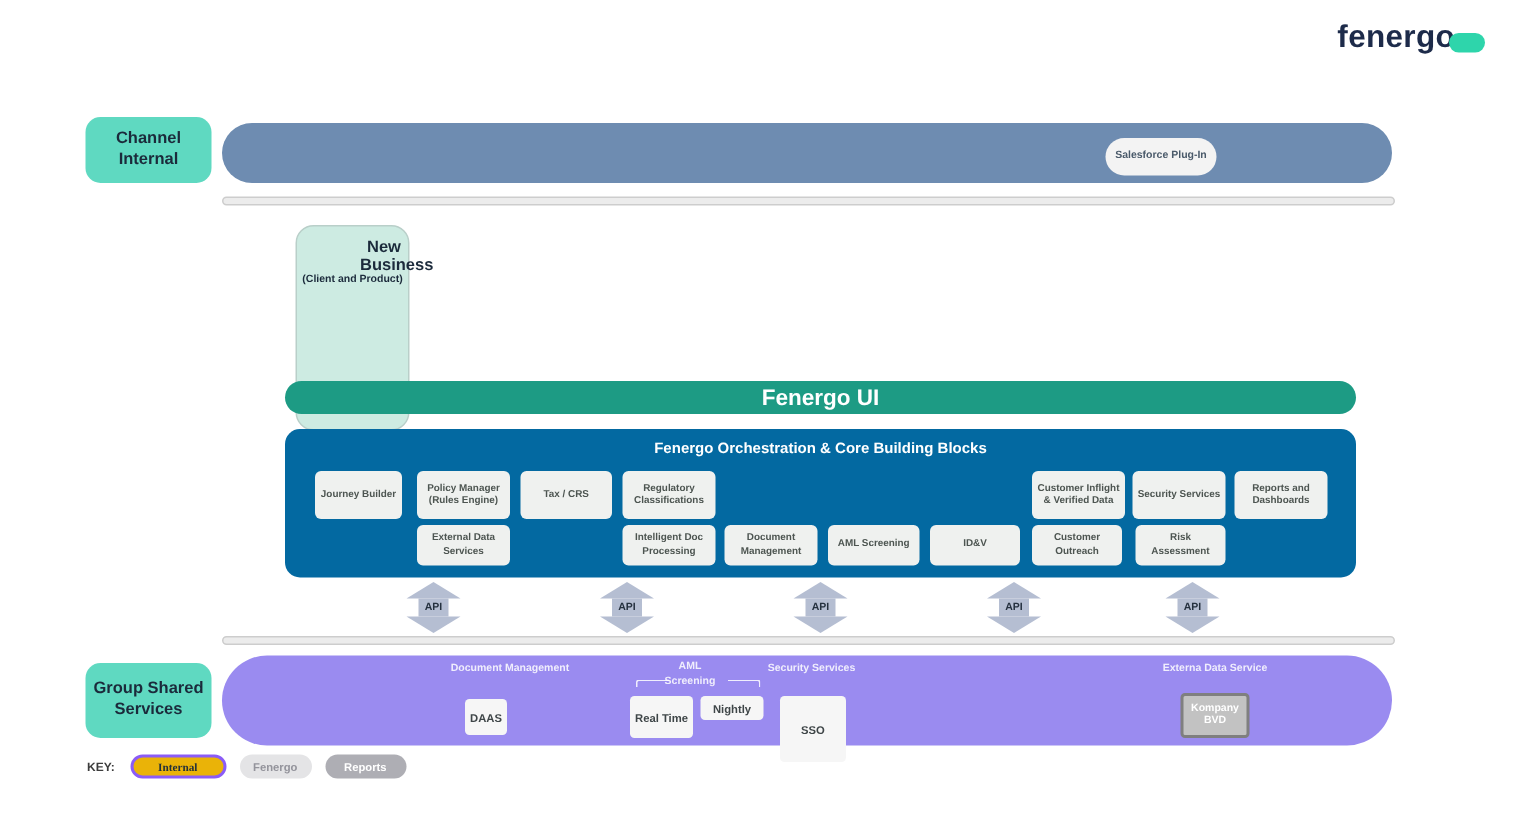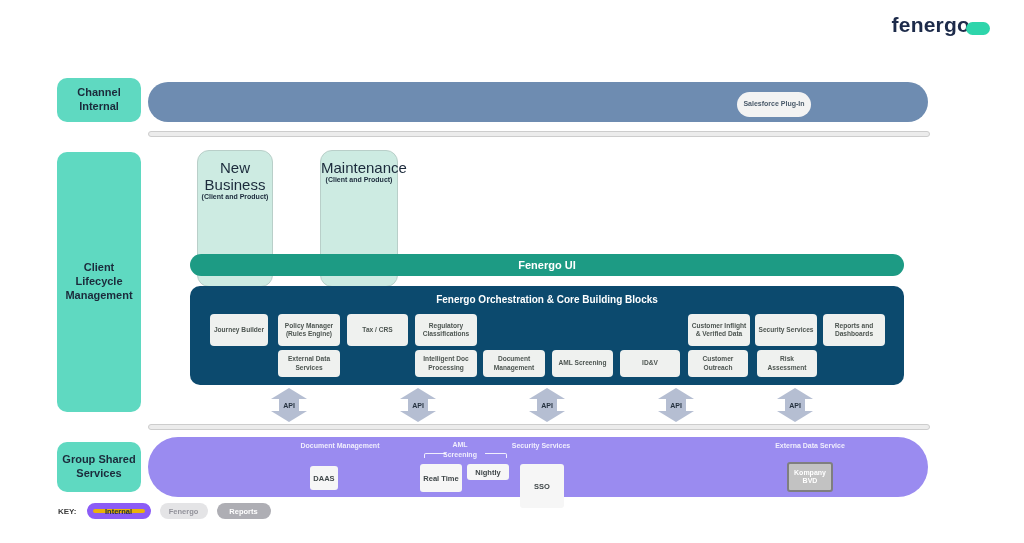--- a/index.html
+++ b/index.html
@@ -22,27 +22,27 @@
   .sf-pill{position:absolute;left:589px;top:10px;width:74px;height:25px;background:#f3f3f3;border-radius:13px;
            display:flex;align-items:center;justify-content:center;text-align:center;
            font-size:7px;font-weight:bold;color:#4a5a6a;line-height:1.2;}
 
   .divider{position:absolute;left:148px;width:782px;height:6px;background:#ececec;
            border:1px solid #cdcdcd;border-radius:3px;box-sizing:border-box;}
 
   
   .clm-col{position:absolute;top:150px;height:137px;background:#cdebe2;border:1px solid #b9cfc9;
            border-radius:12px;box-sizing:border-box;text-align:center;padding-top:8px;color:#1b2a3b;}
-  .clm-col .t1{font-size:15px;font-weight:normal;}
+  .clm-col .t1{font-size:11px;font-weight:bold;margin-left:42px;}
   .clm-col .t2{font-size:7px;font-weight:bold;}
 
   .ui-bar{position:absolute;left:190px;top:254px;width:714px;height:22px;background:#1d9b84;border-radius:11px;
-          display:flex;align-items:center;justify-content:center;color:#ffffff;font-weight:bold;font-size:11px;}
+          display:flex;align-items:center;justify-content:center;color:#ffffff;font-weight:bold;font-size:15px;}
 
-  .orch{position:absolute;left:190px;top:286px;width:714px;height:99px;background:#0c4a6e;border-radius:10px;}
+  .orch{position:absolute;left:190px;top:286px;width:714px;height:99px;background:#0369a1;border-radius:10px;}
   .orch-title{position:absolute;top:8px;left:0;width:100%;text-align:center;color:#ffffff;
               font-weight:bold;font-size:10px;}
   .chip{position:absolute;background:#eff1ef;border-radius:4px;display:flex;align-items:center;
         justify-content:center;text-align:center;font-size:6.6px;font-weight:bold;color:#4d5551;
         line-height:1.25;padding:2px 3px;box-sizing:border-box;}
   .row1{top:28px;height:32px;}
   .row2{top:64px;height:27px;}
 
   
   .api-arrow{position:absolute;top:388px;width:36px;height:34px;}
@@ -64,48 +64,43 @@
   .pbox.ext{background:#c2c2c2;border:2px solid #7f7f7f;color:#ffffff;}
   .bracket-arm{position:absolute;height:5px;box-sizing:border-box;}
   .bracket-arm.left{border-top:1px solid rgba(255,255,255,0.85);border-left:1px solid rgba(255,255,255,0.85);border-top-left-radius:2px;}
   .bracket-arm.right{border-top:1px solid rgba(255,255,255,0.85);border-right:1px solid rgba(255,255,255,0.85);border-top-right-radius:2px;}
 
   
   .key-row{position:absolute;left:30px;top:503px;display:flex;align-items:center;}
   .key-title{font-size:8px;font-weight:bold;color:#3c3c3c;margin-right:10px;padding-left:28px;}
   .key-pill{height:16px;border-radius:9px;display:flex;align-items:center;justify-content:center;
             font-size:7.5px;font-weight:bold;box-sizing:border-box;margin-right:9px;}
-  .key-internal{width:64px;background:#eab308;border:6px solid #8b5cf6;color:#23313a;}
+  .key-internal{width:64px;background:#eab308;border:2px solid #8b5cf6;color:#23313a;font-family:Liberation Serif, serif;}
   .key-fenergo{width:48px;background:#e4e4e6;color:#93939b;}
   .key-external{width:54px;background:#aeaeb4;color:#ffffff;}
 </style>
 </head>
 <body>
 
 <div class="stage">
 
   <div class="logo">
     <span class="logo-text">fenergo</span>
     <span class="logo-pill"></span>
   </div>
 
   <div class="side-label" style="top:78px;height:44px;">Channel Internal</div>
   <div class="blue-bar">
     <div class="sf-pill">Salesforce Plug-In</div>
   </div>
   <div class="divider" style="top:131px;"></div>
 
-  <div class="side-label" style="top:152px;height:260px;">Client Lifecycle Management</div>
 
   <div class="clm-col" style="left:197px;width:76px;">
     <div class="t1">New Business</div>
-    <div class="t2">(Client and Product)</div>
-  </div>
-  <div class="clm-col" style="left:320px;width:78px;">
-    <div class="t1">Maintenance</div>
     <div class="t2">(Client and Product)</div>
   </div>
 
   <div class="ui-bar">Fenergo UI</div>
 
   <div class="orch">
     <div class="orch-title">Fenergo Orchestration &amp; Core Building Blocks</div>
 
     <div class="chip row1" style="left:20px;width:58px;">Journey Builder</div>
     <div class="chip row1" style="left:88px;width:62px;">Policy Manager (Rules Engine)</div>

